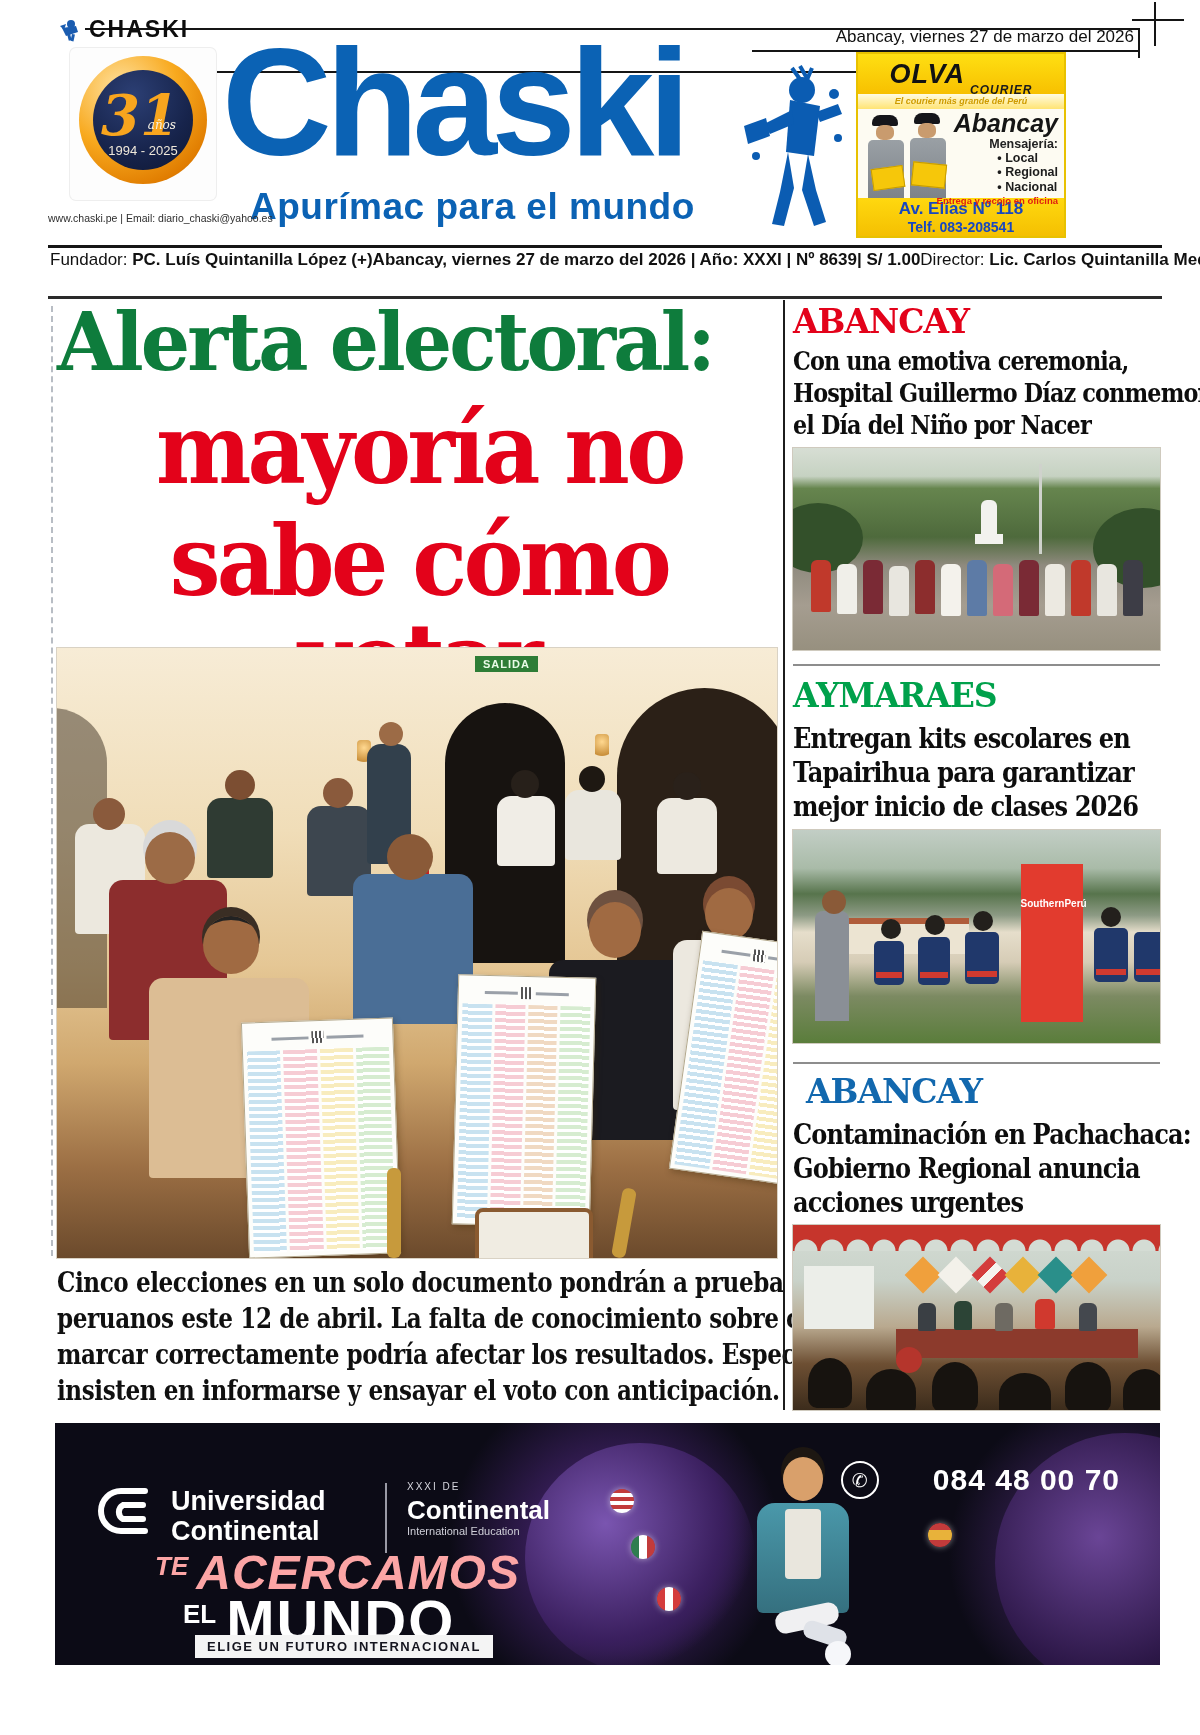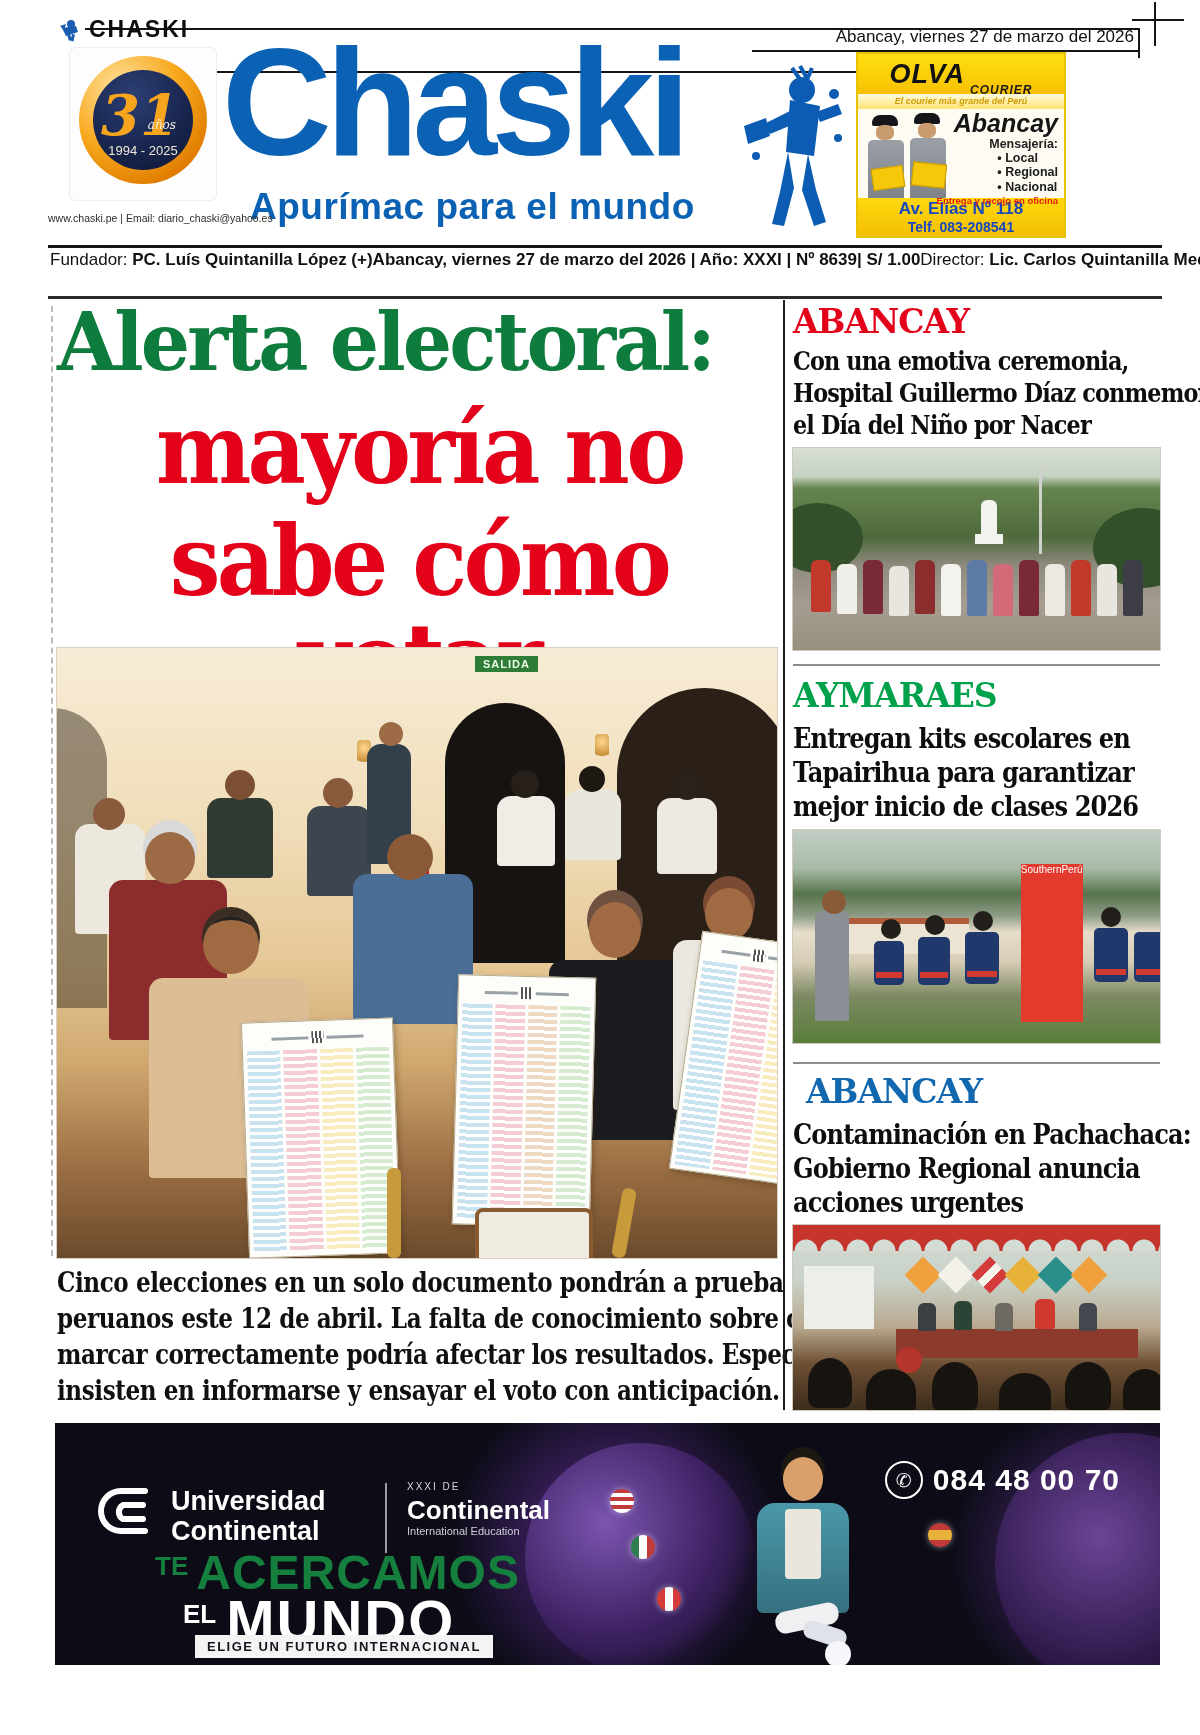--- a/index.html
+++ b/index.html
@@ -110,53 +110,53 @@
   .sbPhoto{position:absolute;left:793px;width:367px;overflow:hidden;box-shadow:0 0 0 1px #cfcabe;}
 
   
   #ph1{top:448px;height:202px;background:linear-gradient(180deg,#d7ded4 0%,#c6d2c2 14%,#66854e 20%,#4e6a3c 44%,#8f8a7e 58%,#a59d90 78%,#97907f 100%);}
   .bush{position:absolute;background:#33502a;border-radius:50%;}
   .fig{position:absolute;border-radius:6px 6px 2px 2px;}
   .statue{position:absolute;background:#f2f2ee;}
   
   #ph2{top:830px;height:213px;background:linear-gradient(180deg,#c2cec5 0%,#a9bba8 18%,#57744c 30%,#8c9a84 40%,#e6decb 48%,#d6ccb6 62%,#7c8a62 78%,#5a7d3b 100%);}
   #southernBanner{position:absolute;left:62%;top:16%;width:17%;height:74%;background:#e23b2e;
-                  color:#fff;font-size:10px;font-weight:normal;text-align:center;box-sizing:border-box;}
+                  color:#fff;font-size:10px;font-weight:bold;text-align:center;padding-top:34px;box-sizing:border-box;}
   .backpack{position:absolute;background:#20386b;border-radius:5px;}
   .bpStripe{position:absolute;background:#d03a30;height:6px;left:2px;right:2px;bottom:7px;}
   
   #ph3{top:1225px;height:185px;background:linear-gradient(180deg,#d4dcd4 0%,#c9d2c9 30%,#b9a98f 55%,#6d4f33 75%,#3c2c1c 100%);}
   #bunting{position:absolute;left:0;top:0;width:100%;height:26px;background-color:#c6352c;
            background-image:radial-gradient(circle at 13px 26px,#d4dcd4 11px,transparent 12px);
            background-size:26px 26px;background-repeat:repeat-x;}
   .pennant{position:absolute;width:26px;height:26px;transform:rotate(45deg);}
   #screen3{position:absolute;left:3%;top:22%;width:19%;height:34%;background:#eceee9;}
   #headTable{position:absolute;left:28%;top:56%;width:66%;height:16%;background:#8c3a2c;}
   .aud{position:absolute;background:#17130f;border-radius:50% 50% 20% 20%;}
 
   
   #bottomAd{left:55px;top:1423px;width:1105px;height:242px;background:#0c0b16;overflow:hidden;}
   .glow{position:absolute;border-radius:50%;}
   #ucLogoTxt{position:absolute;left:116px;top:64px;font-size:27px;font-weight:bold;color:#fff;line-height:1.1;}
   #adDivider{position:absolute;left:330px;top:60px;width:2px;height:70px;background:#9a9aa5;}
   #parteDe{position:absolute;left:352px;top:58px;font-size:10px;letter-spacing:2px;color:#d8d8e0;}
   #contBig{position:absolute;left:352px;top:72px;font-size:26px;font-weight:bold;color:#fff;}
   #contSub{position:absolute;left:352px;top:102px;font-size:11px;color:#cfcfd8;}
-  #sloganL1{position:absolute;left:100px;top:122px;color:#15803d;}
+  #sloganL1{position:absolute;left:100px;top:122px;color:#fca5a5;font-style:italic;}
   #sloganL1 .sm{font-size:26px;font-weight:bold;vertical-align:14px;margin-right:8px;}
   #sloganL1 .bg{font-size:48px;font-weight:bold;letter-spacing:1px;}
   #sloganL2{position:absolute;left:128px;top:164px;color:#fff;}
   #sloganL2 .sm{font-size:26px;font-weight:bold;vertical-align:18px;margin-right:10px;}
   #sloganL2 .bg{font-size:58px;font-weight:bold;letter-spacing:2px;}
   #adTagBox{position:absolute;left:140px;top:212px;background:#f4f4f4;color:#15151f;
             font-size:13px;font-weight:bold;letter-spacing:1.5px;padding:4px 12px;}
   #adPhone{position:absolute;right:40px;top:38px;display:flex;align-items:center;gap:10px;color:#fff;}
   #adPhone .ic{width:34px;height:34px;border:2.5px solid #fff;border-radius:50%;display:flex;
                align-items:center;justify-content:center;font-size:19px;}
-  #adPhone .num{font-size:30px;font-weight:bold;letter-spacing:1px;}
+  #adPhone .num{font-size:30px;font-weight:bold;letter-spacing:1px;margin-left:44px;}
   .flagDot{position:absolute;width:24px;height:24px;border-radius:50%;overflow:hidden;box-shadow:0 0 6px rgba(255,255,255,.5);}
 </style>
 </head>
 <body>
 
 <div id="page">
 
   <div class="rule" style="left:85px;top:28px;width:1055px;height:2px;"></div>
   <div class="rule" style="left:1138px;top:28px;width:2px;height:30px;"></div>
   <div class="rule" style="left:1154px;top:2px;width:2px;height:44px;"></div>

